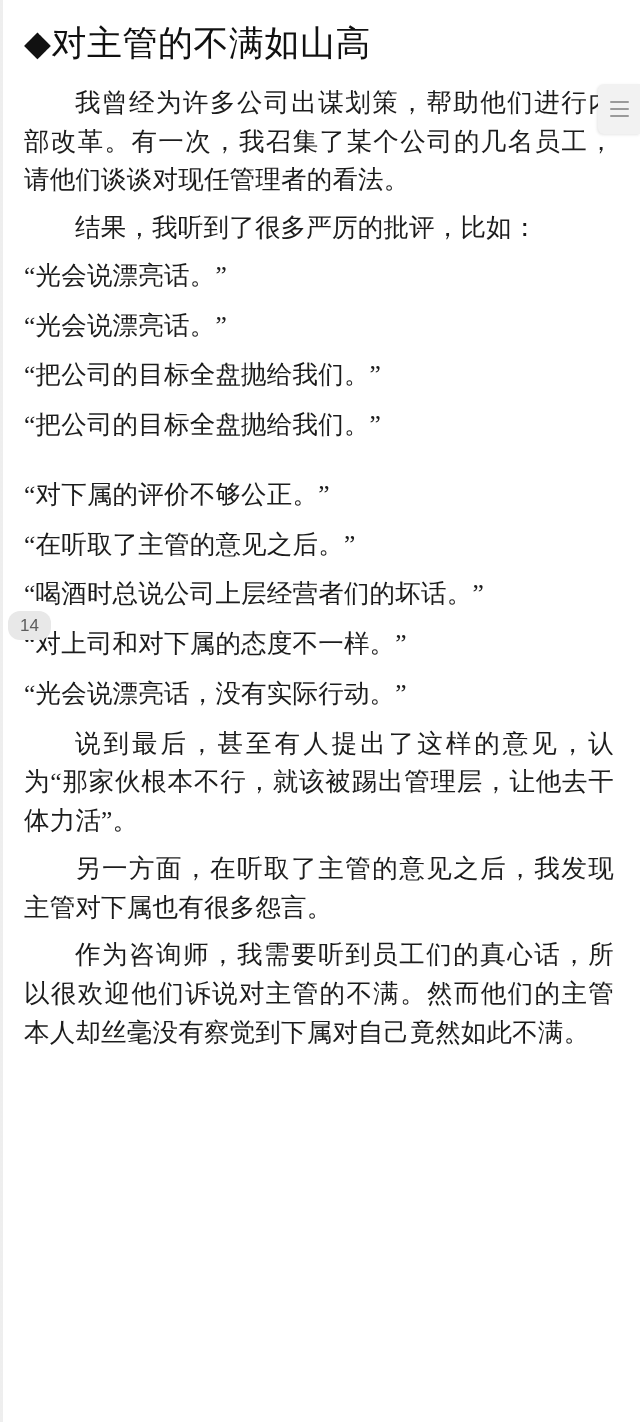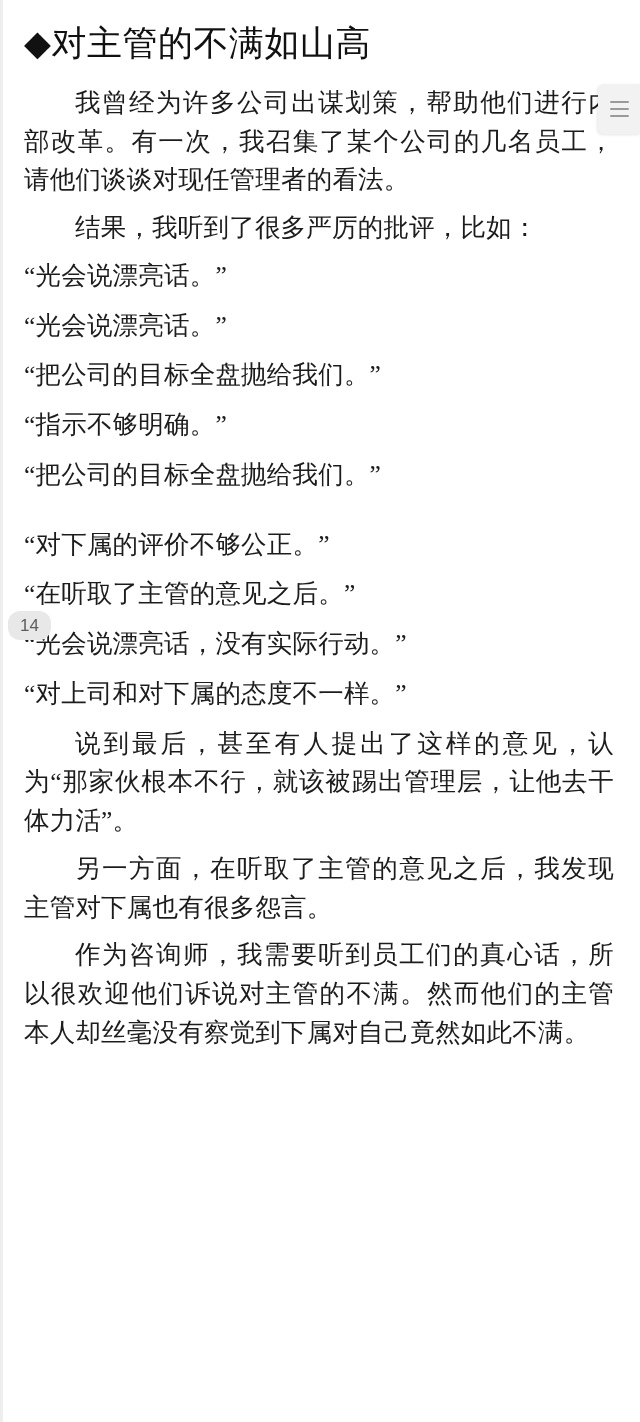--- a/index.html
+++ b/index.html
@@ -116,29 +116,29 @@
 
   <div class="edge-scroll"></div>
 
   <h1 class="heading">◆对主管的不满如山高</h1>
 
   <p class="para indent">我曾经为许多公司出谋划策，帮助他们进行内部改革。有一次，我召集了某个公司的几名员工，请他们谈谈对现任管理者的看法。</p>
   <p class="para indent">结果，我听到了很多严厉的批评，比如：</p>
   <p class="para quote">“光会说漂亮话。”</p>
   <p class="para quote">“光会说漂亮话。”</p>
   <p class="para quote">“把公司的目标全盘抛给我们。”</p>
-  <p class="para quote">“指示不够明确。”</p>
   <p class="para quote">“把公司的目标全盘抛给我们。”</p>
 
   <div class="spacer-gap"></div>
 
   <p class="para quote">“对下属的评价不够公正。”</p>
   <p class="para quote">“在听取了主管的意见之后。”</p>
+  <p class="para quote">“喝酒时总说公司上层经营者们的坏话。”</p>
+  <p class="para quote">“对上司和对下属的态度不一样。”</p>
   <p class="para quote">“光会说漂亮话，没有实际行动。”</p>
-  <p class="para quote">“对上司和对下属的态度不一样。”</p>
 
   <p class="para indent">说到最后，甚至有人提出了这样的意见，认为“那家伙根本不行，就该被踢出管理层，让他去干体力活”。</p>
   <p class="para indent">另一方面，在听取了主管的意见之后，我发现主管对下属也有很多怨言。</p>
   <p class="para indent">作为咨询师，我需要听到员工们的真心话，所以很欢迎他们诉说对主管的不满。然而他们的主管本人却丝毫没有察觉到下属对自己竟然如此不满。</p>
 
   <div class="menu-btn">
     <span class="bar"></span>
     <span class="bar"></span>
     <span class="bar"></span>
   </div>

